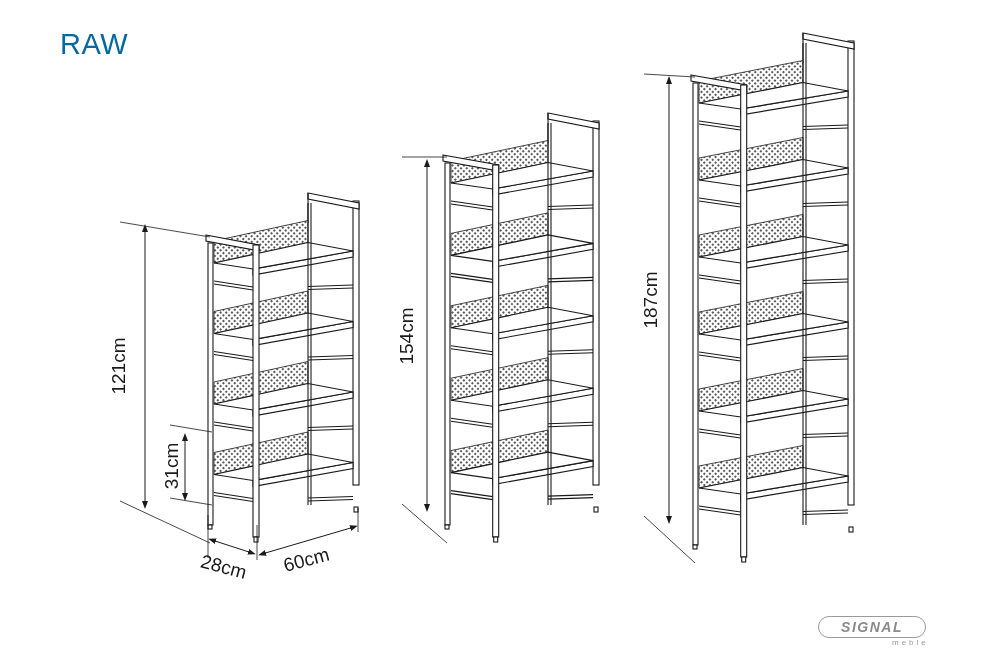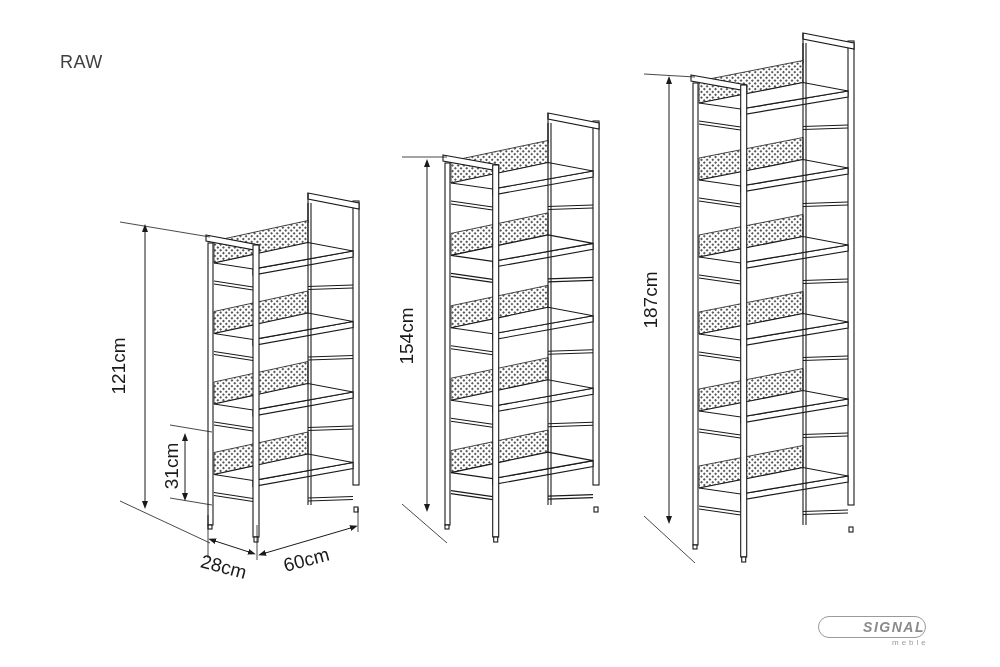--- a/index.html
+++ b/index.html
@@ -1,23 +1,23 @@
 <!DOCTYPE html>
 <html><head>
 <meta charset="utf-8">
 <style>
   html, body { margin: 0; padding: 0; background: #ffffff; }
   body { width: 1000px; height: 667px; position: relative; overflow: hidden;
          font-family: "Liberation Sans", sans-serif; }
-  #title { position: absolute; left: 60px; top: 28px; font-size: 18px; color: #404040;
-           letter-spacing: 0.5px; margin-top: 24px; }
+  #title { position: absolute; left: 60px; top: 28px; font-size: 29px; color: #0369a1;
+           letter-spacing: 0.5px; }
   #drawing { position: absolute; left: 0; top: 0; }
   #logo { position: absolute; left: 818px; top: 616px; width: 108px; height: 22px;
           border: 1.5px solid #9a9a9a; border-radius: 12px; box-sizing: border-box;
-          display: flex; align-items: center; justify-content: flex-end; }
+          display: flex; align-items: center; justify-content: center; }
   #logo-text { font-size: 14px; font-weight: bold; font-style: italic; color: #8a8a8a;
                letter-spacing: 1.5px; }
   #logo-sub { position: absolute; left: 874px; top: 638px; font-size: 8px; color: #9a9a9a;
               letter-spacing: 3px; margin-left: 18px; }
   .dimtxt { font-family: "Liberation Sans", sans-serif; font-size: 19px; fill: #1a1a1a; }
 </style>
 </head>
 <body>
 
 <div id="title">RAW</div>

